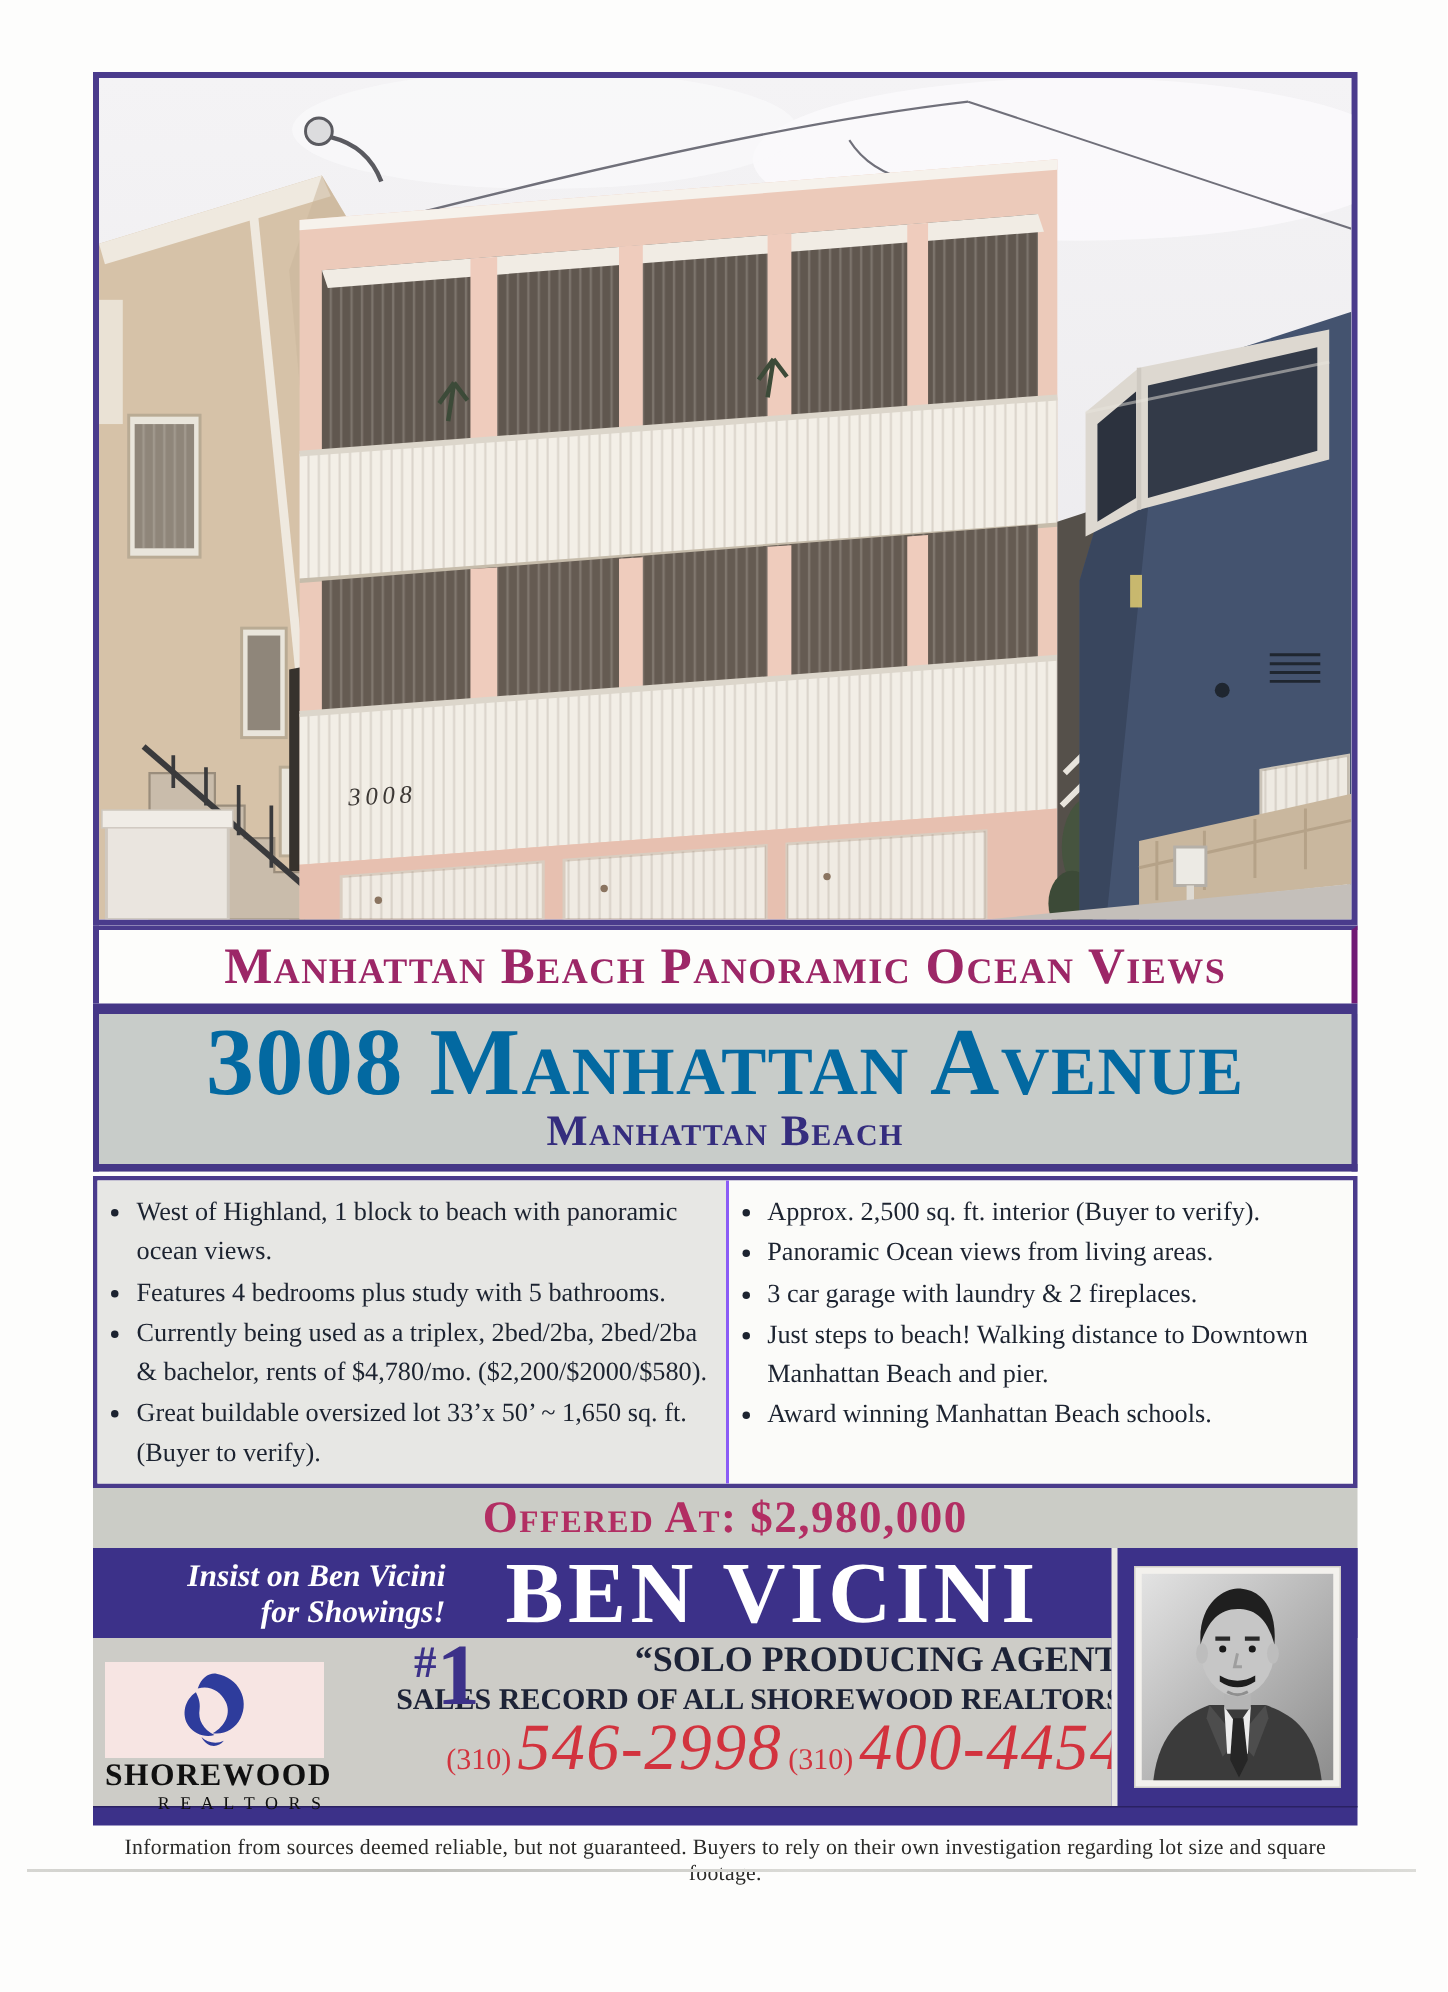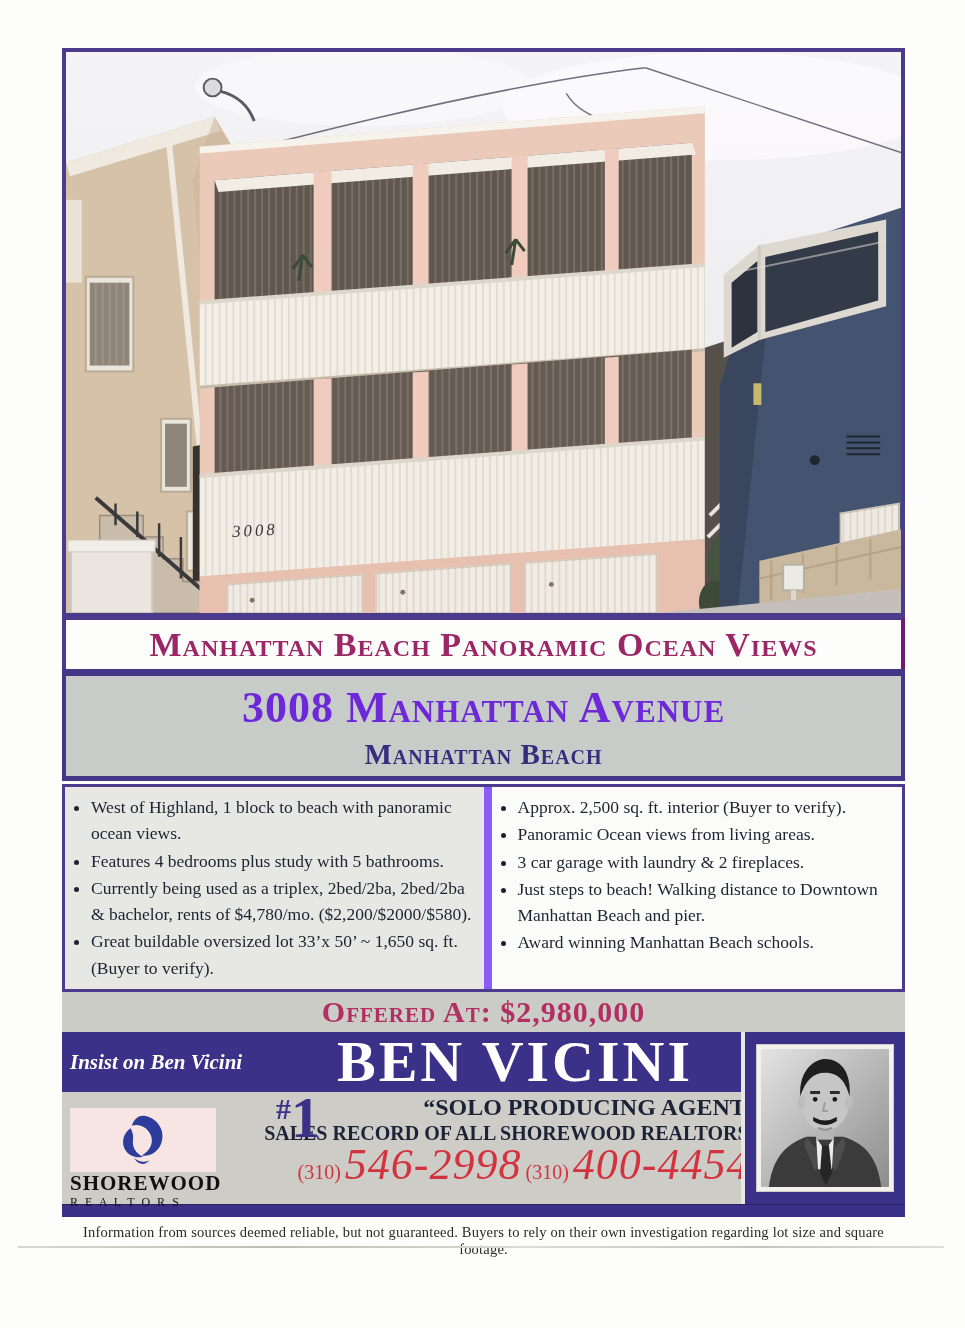--- a/index.html
+++ b/index.html
@@ -14,48 +14,48 @@
   
   .headline-strip{background:#fdfdfb;border-left:4px solid #4a3b8c;border-right:4px solid #701a75;
     border-top:3px solid #4a3b8c;box-sizing:border-box;height:52px;line-height:49px;text-align:center;}
   .headline-strip span{font-variant:small-caps;font-weight:600;font-size:34px;letter-spacing:1px;color:#9c2767;}
 
   .purple-rule{height:7px;background:#453787;}
 
   
   .address-band{background:#c8ccc9;border-left:4px solid #453787;border-right:4px solid #453787;
     border-bottom:5px solid #453787;box-sizing:border-box;text-align:center;padding:2px 0 6px 0;}
-  .address-line1{font-variant:small-caps;font-weight:600;font-size:44px;line-height:60px;color:#6d28d9;letter-spacing:1px;}
+  .address-line1{font-variant:small-caps;font-weight:600;font-size:64px;line-height:60px;color:#0369a1;letter-spacing:1px;}
   .address-line2{font-variant:small-caps;font-weight:600;font-size:29px;line-height:32px;color:#352d7e;letter-spacing:1px;}
 
   
   .features-box{margin-top:3px;border:3px solid #4a3b8c;box-sizing:border-box;display:flex;background:#fbfbf9;}
   .feat-col{width:50%;box-sizing:border-box;padding:7px 6px 7px 8px;}
   .feat-left{background:#e7e7e4;}
-  .feat-right{background:#fbfbf9;border-left:8px solid #8b5cf6;}
+  .feat-right{background:#fbfbf9;border-left:2px solid #8b5cf6;}
   .features-box ul{margin:0;padding-left:18px;list-style:disc;}
   .features-box li{font-size:17.5px;line-height:1.5;color:#1c2330;margin-bottom:1px;}
 
   
   .offered-strip{background:#cbccc6;height:40px;line-height:40px;text-align:center;}
   .offered-strip span{font-variant:small-caps;font-weight:600;font-size:30px;letter-spacing:1px;color:#b22e63;}
 
   
   .banner-row{position:relative;height:172px;}
   .banner{height:60px;background:#3c3189;display:flex;align-items:center;}
-  .insist{width:235px;padding-left:8px;box-sizing:border-box;color:#ffffff;
-    font-style:italic;font-weight:bold;font-size:21px;line-height:24px;}
+  .insist{width:235px;padding-left:24px;box-sizing:border-box;color:#ffffff;
+    font-style:italic;font-weight:bold;font-size:21px;line-height:24px;text-align:right;}
   .agent-name{flex:1;text-align:center;color:#ffffff;font-weight:bold;font-size:58px;
     letter-spacing:3px;line-height:58px;margin-right:172px;}
 
   .creds{height:112px;background:#cdccc7;display:flex;}
   .logo-block{width:158px;box-sizing:border-box;padding:16px 0 0 8px;}
   .logo-pink{width:146px;height:64px;background:#f7e5e3;display:flex;align-items:center;justify-content:center;}
   .brand-name{font-weight:bold;font-size:21px;line-height:23px;letter-spacing:1px;color:#101010;text-align:center;width:146px;}
-  .brand-sub{font-size:12px;line-height:14px;letter-spacing:2px;color:#101010;text-align:left;width:146px;}
+  .brand-sub{font-size:12px;line-height:14px;letter-spacing:2px;color:#101010;text-align:right;width:146px;}
 
   .cred-center{flex:1;position:relative;text-align:center;padding-right:14px;}
   .rank{position:absolute;left:56px;top:0;color:#3c3189;}
   .rank-hash{font-size:30px;font-weight:bold;vertical-align:18px;}
   .rank-num{font-size:58px;font-weight:bold;line-height:50px;}
   .cred-line1{font-size:24px;font-weight:bold;line-height:27px;color:#1d2337;padding-left:70px;margin-top:2px;}
   .cred-line2{font-size:18px;font-weight:600;line-height:22px;color:#1d2337;padding-left:70px;}
   .best-badge{background:#3c3189;color:#ffffff;padding:0 5px 1px 5px;font-weight:bold;}
   .cred-line3{font-size:20px;font-weight:600;line-height:24px;color:#1d2337;}
   .phone-line{line-height:38px;margin-top:1px;color:#d2333e;white-space:nowrap;}
@@ -233,20 +233,21 @@
     </div>
 
     <div class="offered-strip">
       <span>Offered At: $2,980,000</span>
     </div>
 
     <div class="banner-row">
       <div class="banner">
         <div class="insist">
           <div>Insist on Ben Vicini</div>
+          <div>for Showings!</div>
         </div>
         <div class="agent-name">BEN VICINI</div>
       </div>
 
       <div class="creds">
         <div class="logo-block">
           <div class="logo-pink">
             <svg width="62" height="58" viewBox="0 0 100 90">
               <path d="M52,6 C76,10 88,34 78,54 C72,66 60,72 48,70 C62,62 68,48 62,36 C56,24 44,18 32,22 C36,10 44,5 52,6 Z" fill="#2e3c9c"></path>
               <path d="M30,26 C18,34 14,50 22,62 C28,71 40,75 50,72 C38,66 32,56 34,44 C35,36 32,30 30,26 Z" fill="#2e3c9c"></path>

